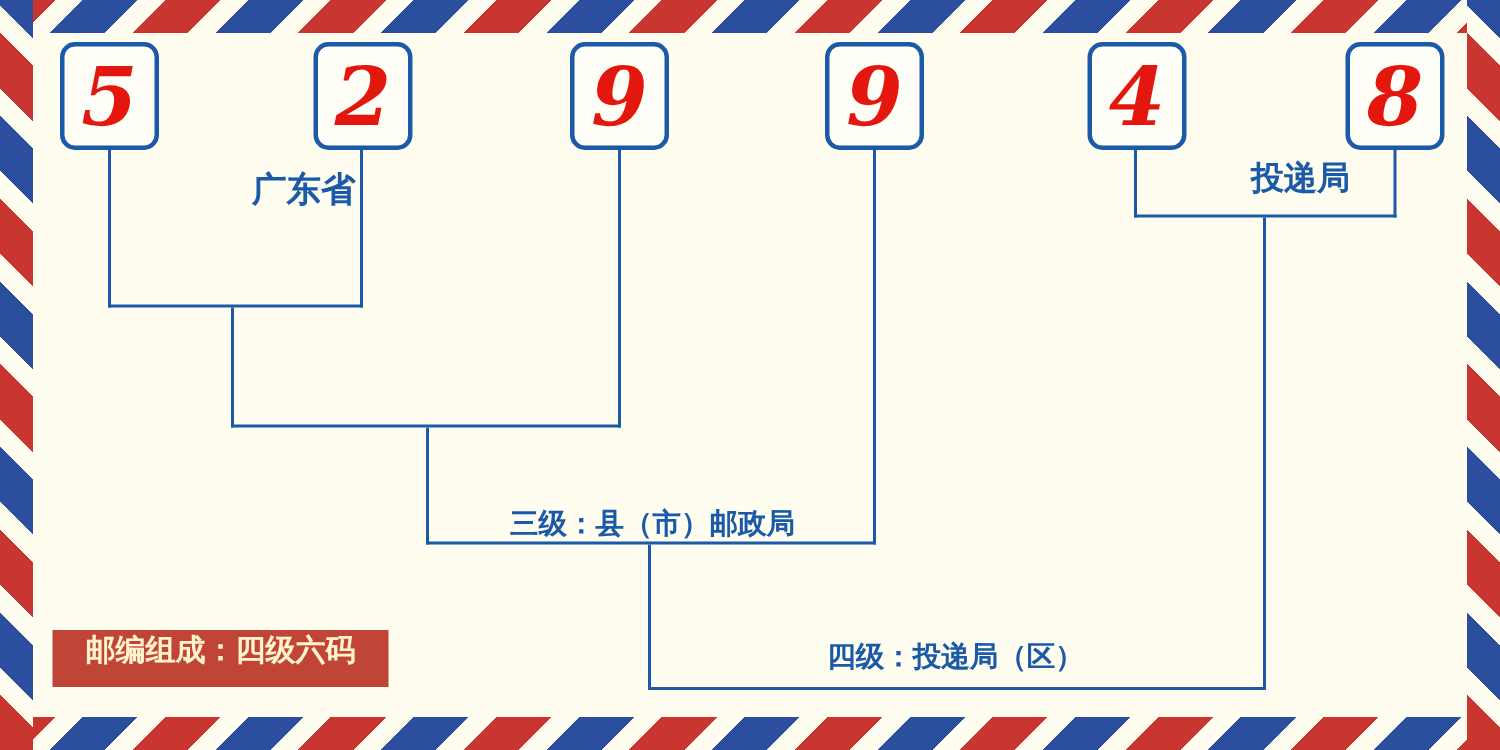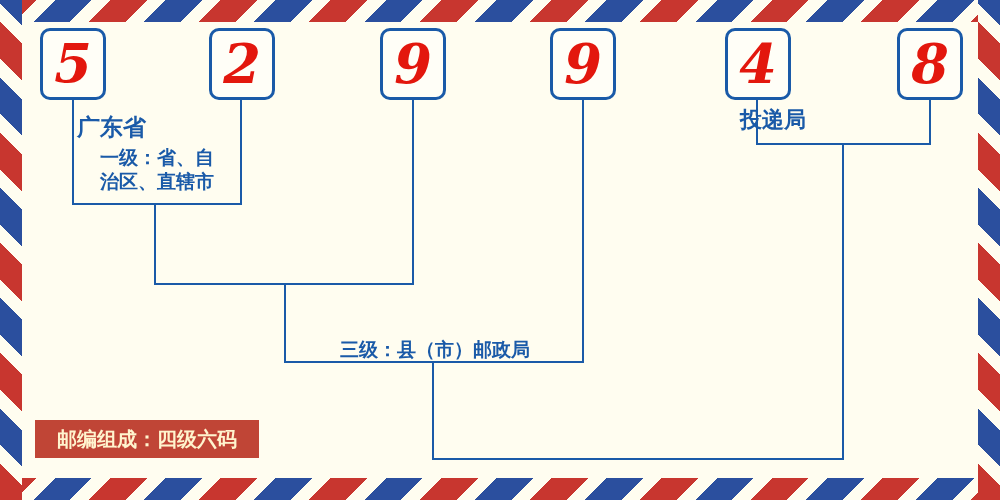--- a/index.html
+++ b/index.html
@@ -46,35 +46,35 @@
     font-style:italic; font-weight:bold;
     font-size:54px; line-height:1;
     color:var(--digit-red,#E3170D);
   }
 
   
   .line { position:absolute; background:var(--blue,#1A5AA8); }
 
   
   .lvl-name {
-    position:absolute; text-align:left;
+    position:absolute; text-align:right;
     font-weight:bold; font-size:23px; line-height:26px;
     color:var(--text-blue,#1A5AA8);
   }
   .lvl-desc {
     position:absolute; text-align:center;
     font-weight:bold; font-size:19px; line-height:24px;
     color:var(--text-blue,#1A5AA8);
   }
 
   
   .badge {
     position:absolute; left:35px; top:420px; width:224px; height:38px;
     background:var(--badge-red,#C04536);
-    display:flex; align-items:center; justify-content:center;
+    display:flex; justify-content:center;
   }
   .badge span {
     font-weight:bold; font-size:20px;
     color:var(--badge-text,#FFF4CE);
   }
 </style>
 </head>
 <body>
 
 <div class="canvas">
@@ -117,28 +117,25 @@
 
   <div class="line" style="left:432px;top:363px;width:2px;height:97px"></div>
   <div class="line" style="left:432px;top:458px;width:412px;height:2px"></div>
   <div class="line" style="left:842px;top:145px;width:2px;height:315px"></div>
 
   <div class="line" style="left:756px;top:100px;width:2px;height:45px"></div>
   <div class="line" style="left:929px;top:100px;width:2px;height:45px"></div>
   <div class="line" style="left:756px;top:143px;width:175px;height:2px"></div>
 
   <div class="lvl-name" style="left:77px;top:114px;width:160px">广东省</div>
-  <div class="lvl-desc" style="left:57px;top:145px;width:200px">
-    <div>一级：省、自</div>
-    <div>治区、直辖市</div>
-  </div>
 
 
   <div class="lvl-desc" style="left:310px;top:337px;width:250px">三级：县（市）邮政局</div>
 
+  <div class="lvl-desc" style="left:517px;top:426px;width:240px">四级：投递局（区）</div>
 
   <div class="lvl-name" style="left:740px;top:107px;width:160px;font-size:22px">投递局</div>
 
   <div class="badge">
     <span>邮编组成：四级六码</span>
   </div>
 
 </div>
 
 </body></html>

